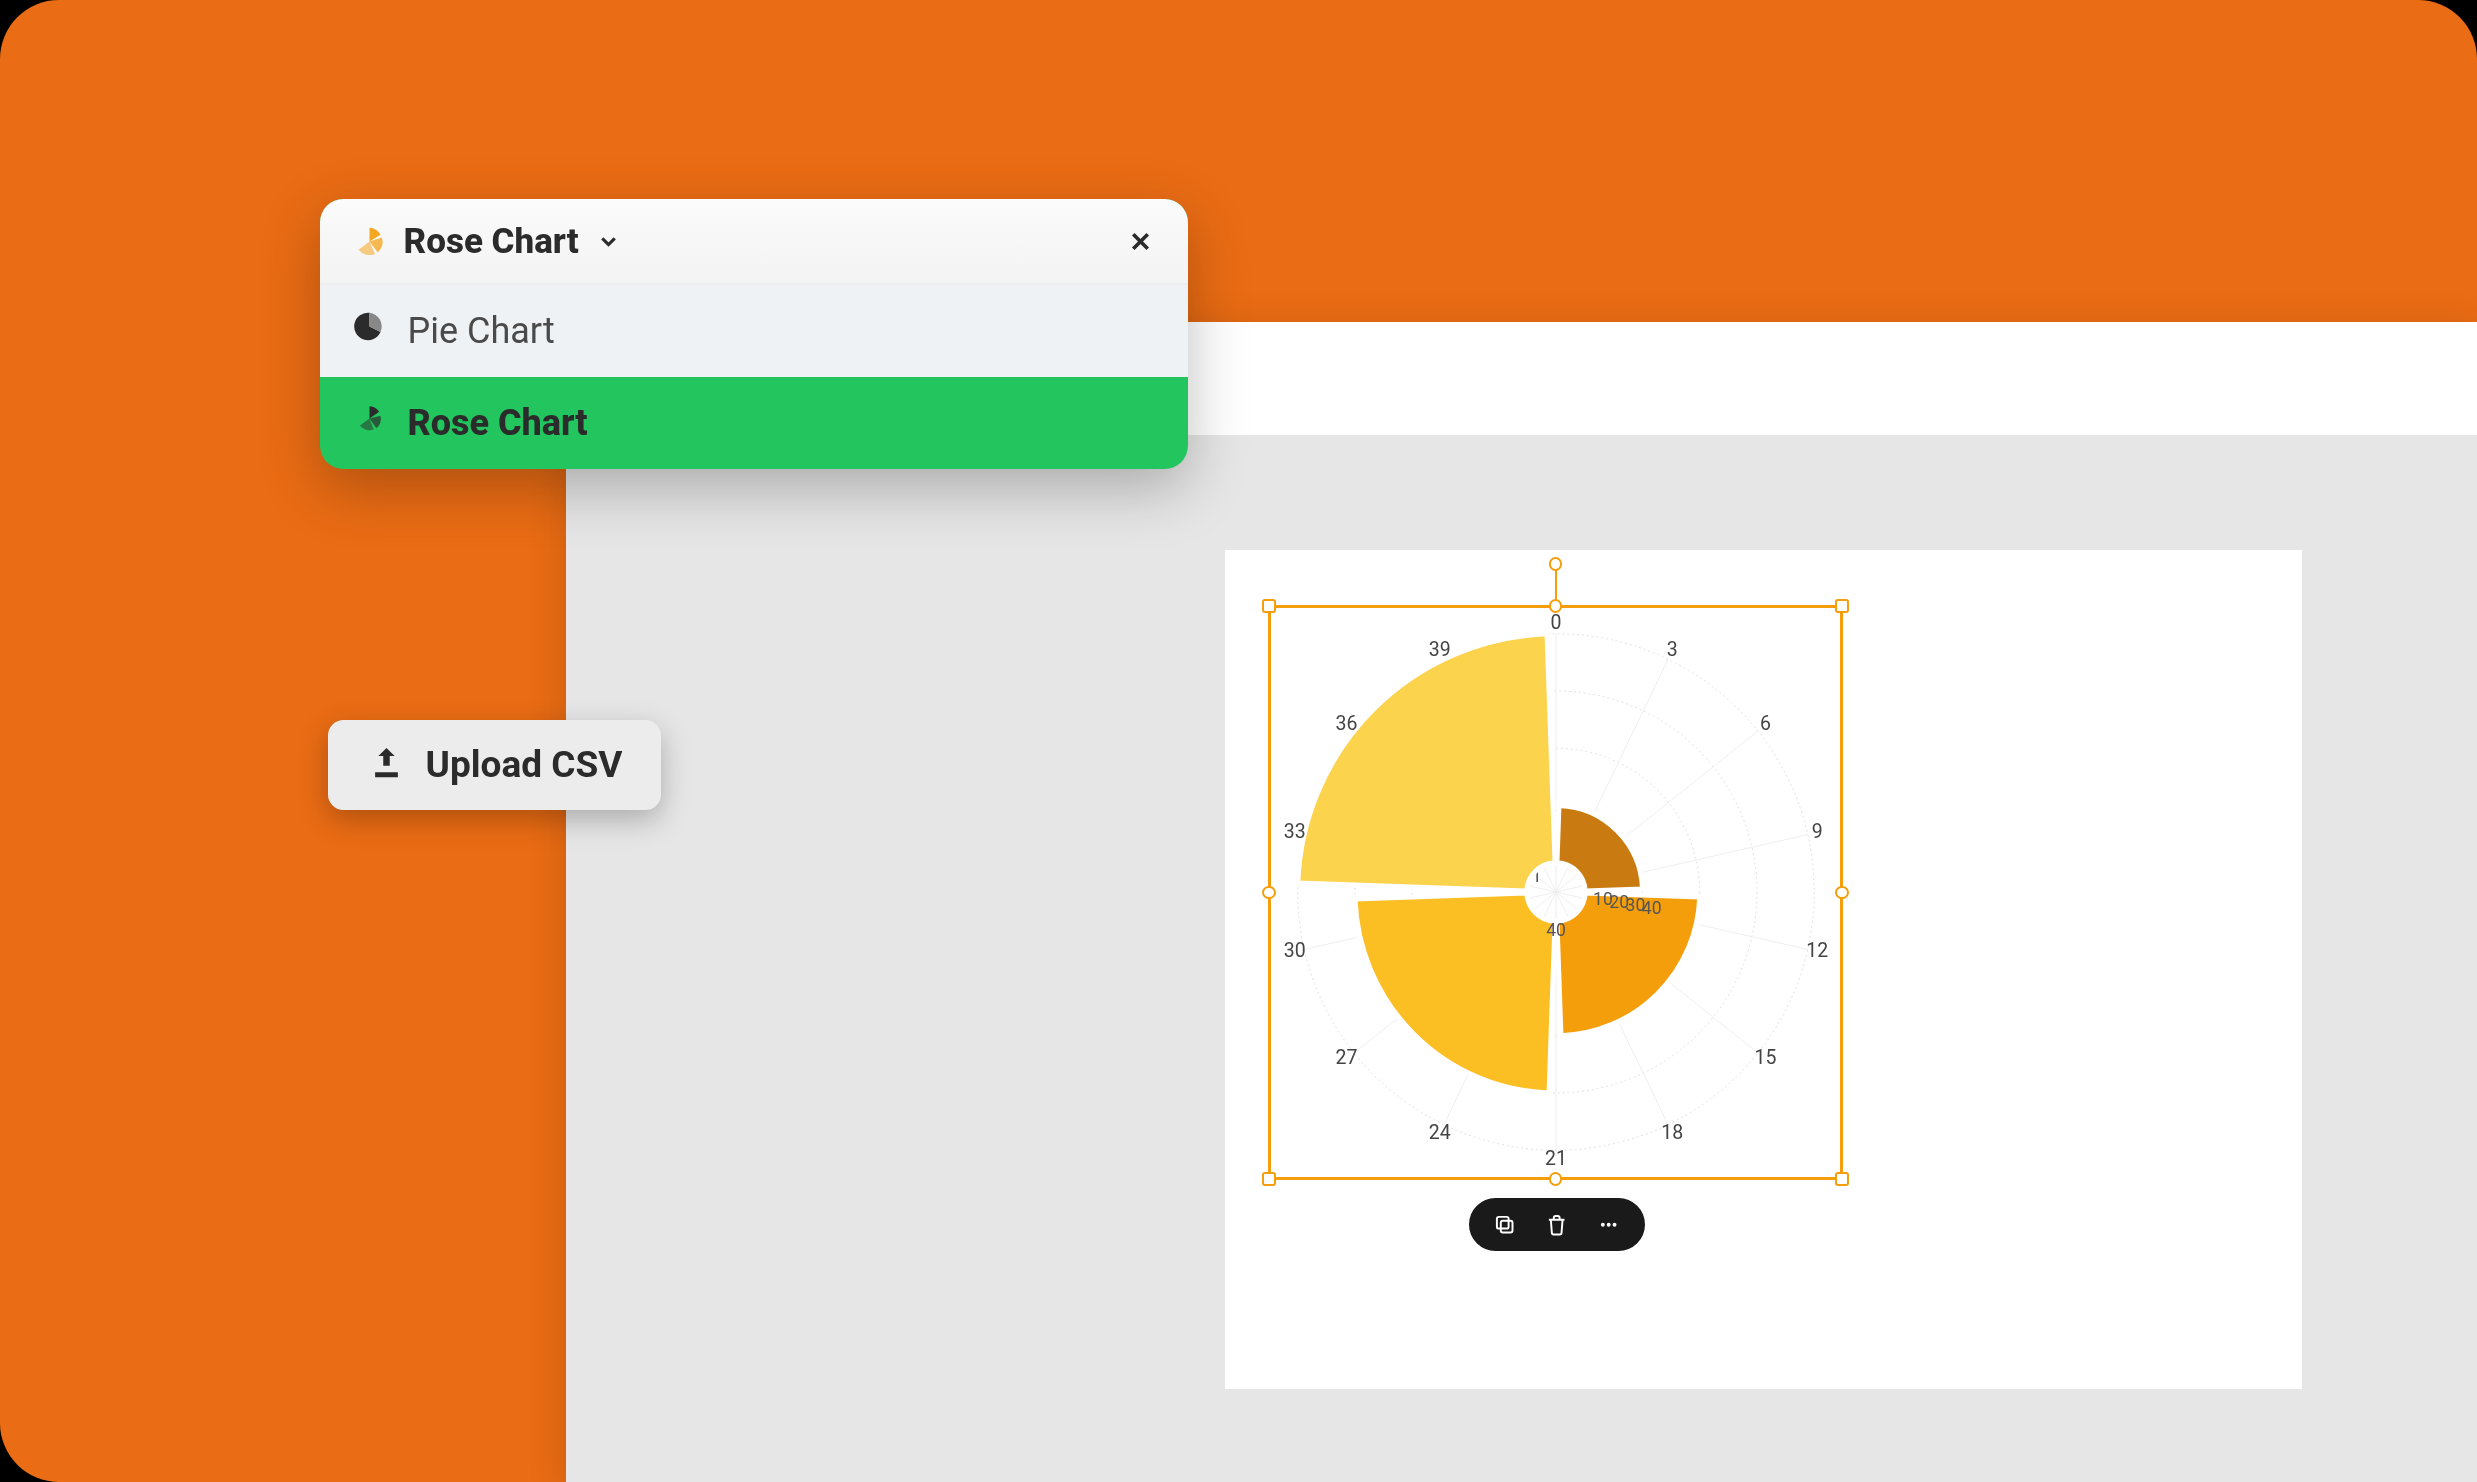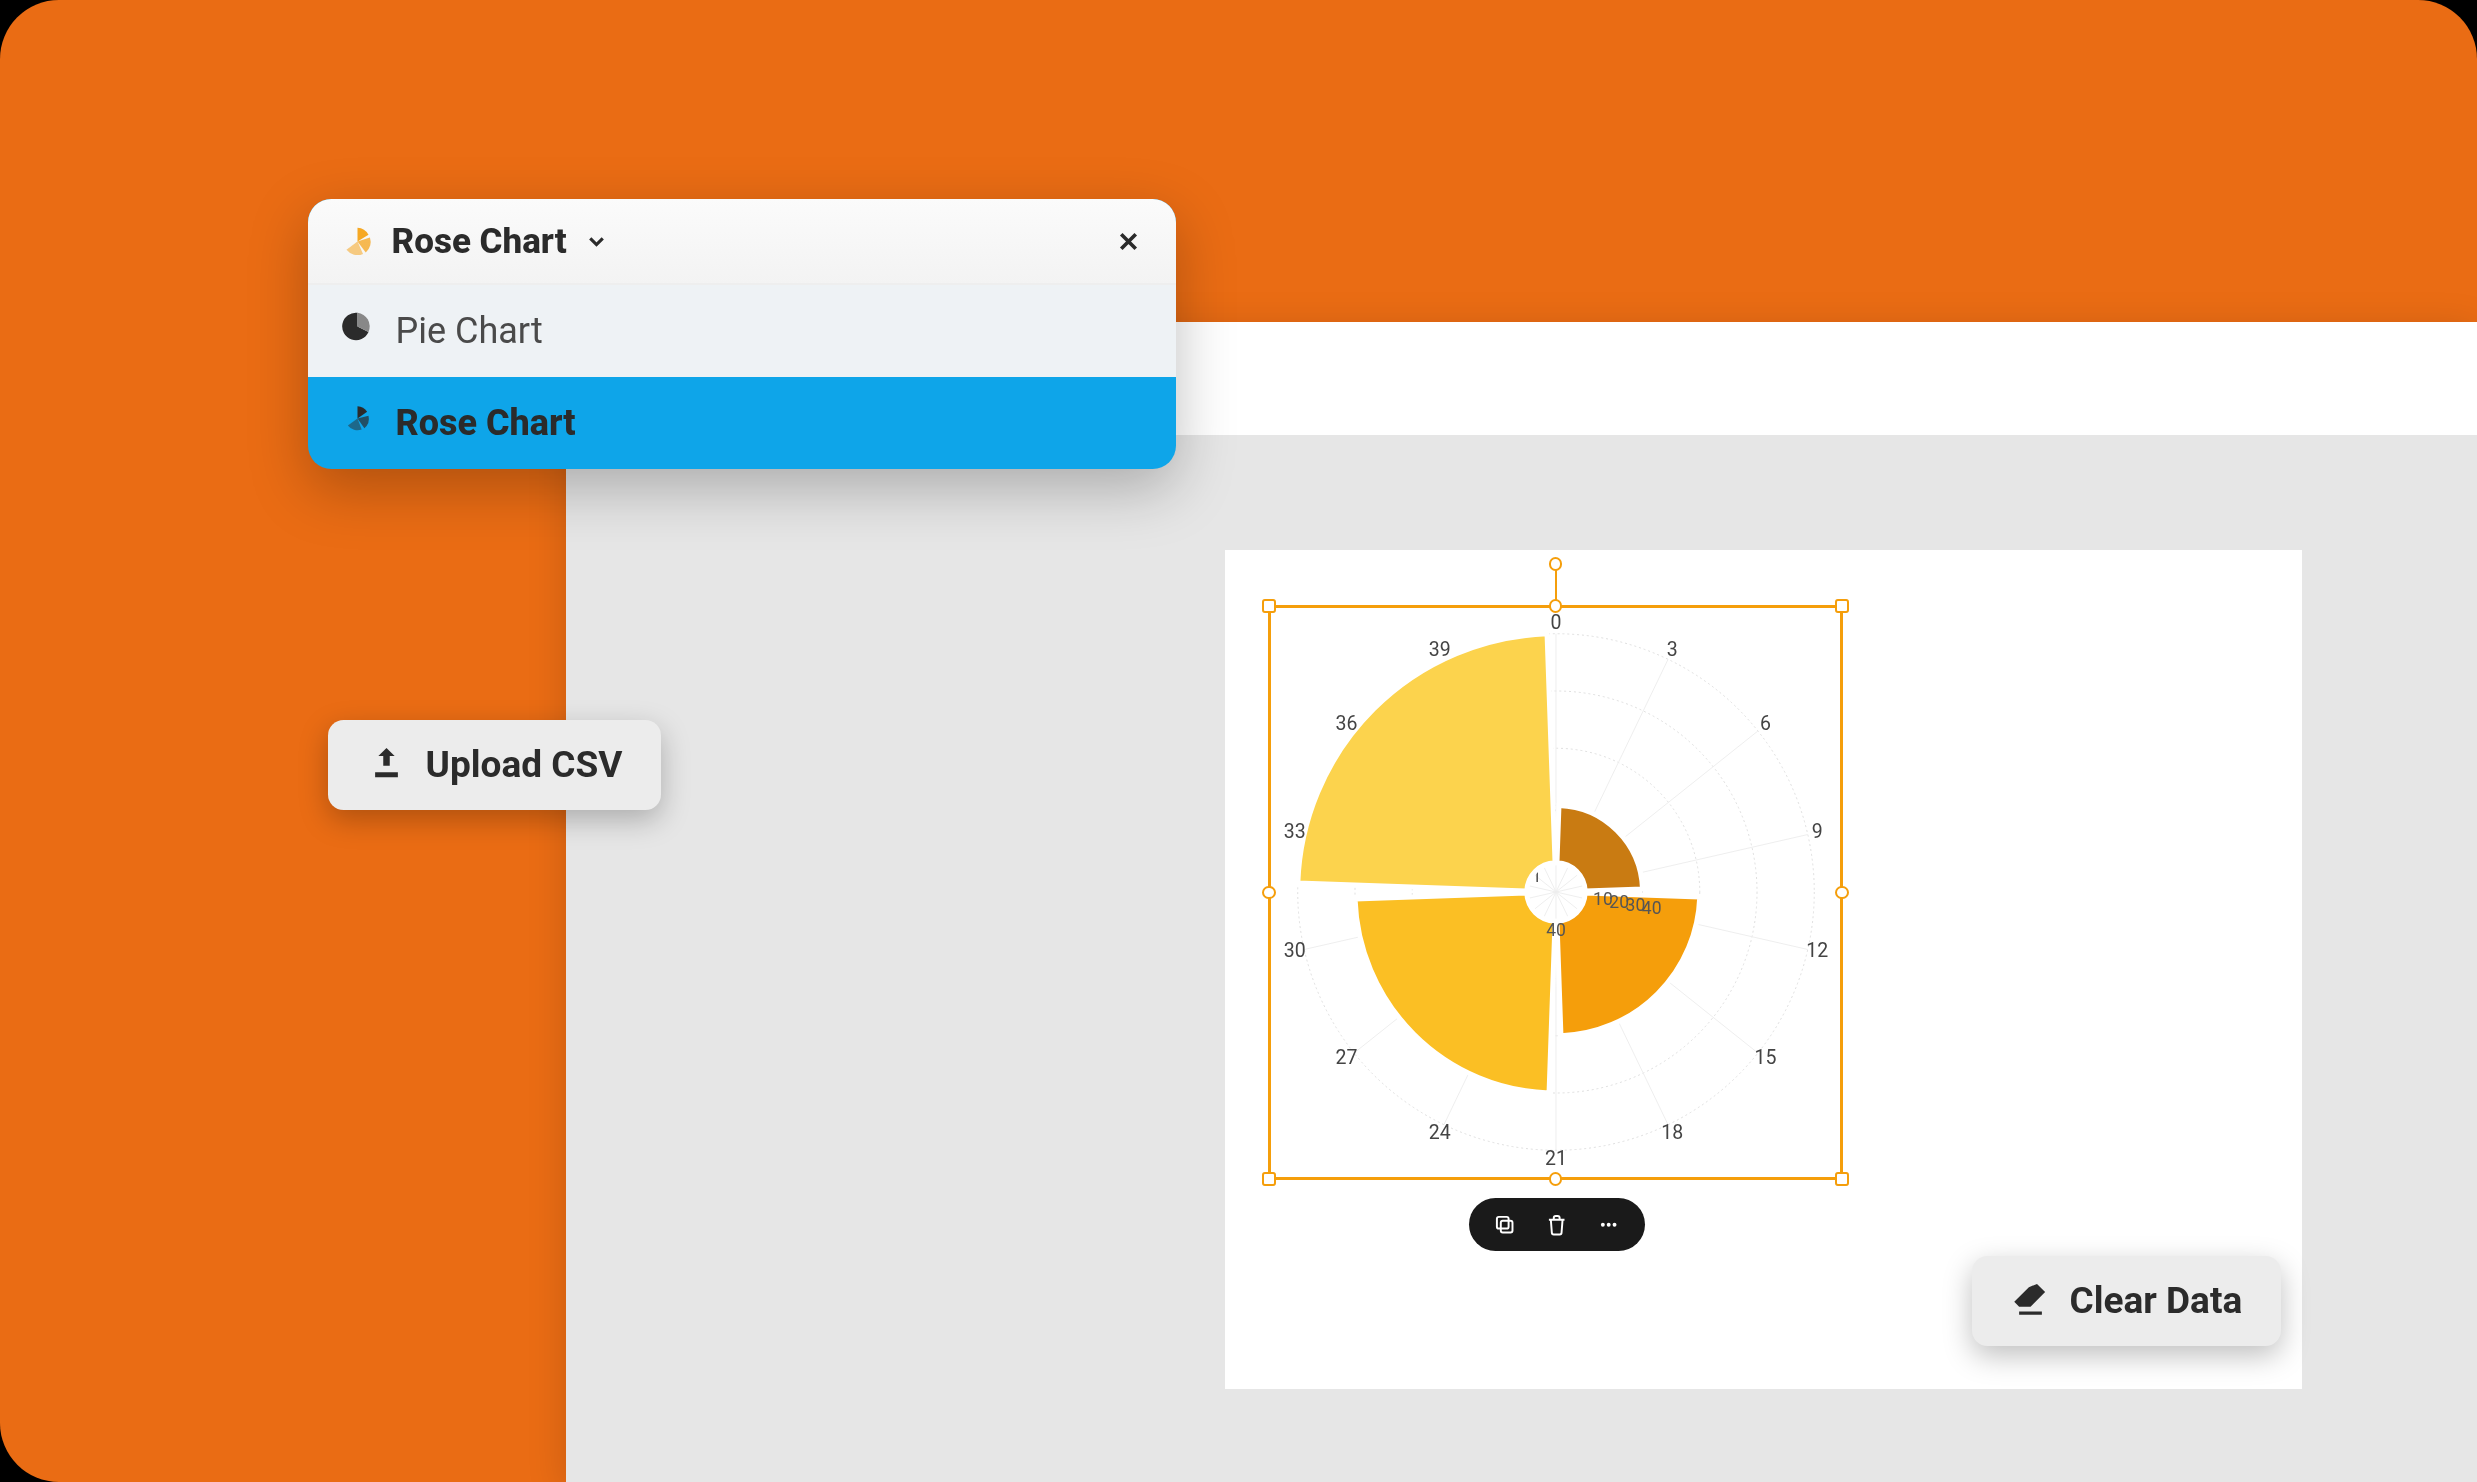--- a/index.html
+++ b/index.html
@@ -129,23 +129,23 @@
     box-shadow: 0 9.8px 29px rgba(0,0,0,0.25);
     font-size: 37px;
     font-weight: 700;
     color: #2b2b2b;
     cursor: pointer;
   }
   .fab .ico { width: 39px; height: 39px; flex-shrink: 0; }
   
   .dd-panel {
     position: absolute;
-    left: 308px; top: 199px;
+    left: 320px; top: 199px;
     width: 868px;
-    background: #0ea5e9;
+    background: #22c55e;
     border-radius: 23.4px;
     box-shadow: 0 19.5px 59px rgba(0,0,0,0.25);
     overflow: hidden;
   }
   .dd-header {
     display: flex;
     align-items: center;
     padding: 21.5px 33px;
     gap: 17.6px;
     border-bottom: 2px solid #eee;
@@ -265,26 +265,20 @@
 
   <div class="fab" style="left:328px; top:720px;">
     <svg class="ico" viewBox="0 0 24 24" fill="#2b2b2b">
         <path d="M12 3l5 5h-3v6h-4V8H7l5-5zM5 18h14v3H5z"></path>
       </svg>
     <span>Upload CSV</span>
   </div>
 
 
 
-  <div class="fab" style="left:1972px; top:1256px;">
-    <svg class="ico" viewBox="0 0 24 24" fill="#2b2b2b">
-        <path d="M16 3l5 5-9 9H5l-3-3 9-9 5-2zM5 20h14v2H5z"></path>
-      </svg>
-    <span>Clear Data</span>
-  </div>
 
   <div class="dd-panel">
     <div class="dd-header">
       <svg class="ico" width="33" height="33" viewBox="0 0 24 24" fill="#f59e0b">
           <path d="M12 12 L12 2 A10 10 0 0 1 20 7 Z" opacity="0.9"></path>
           <path d="M12 12 L21 9 A10 10 0 0 1 18 20 Z" opacity="0.7"></path>
           <path d="M12 12 L16 21 A10 10 0 0 1 4 18 Z" opacity="0.5"></path>
         </svg>
       <span class="dd-title">Rose Chart</span>
       <svg width="25" height="25" viewBox="0 0 24 24" fill="none" stroke="#2b2b2b" stroke-width="3">

